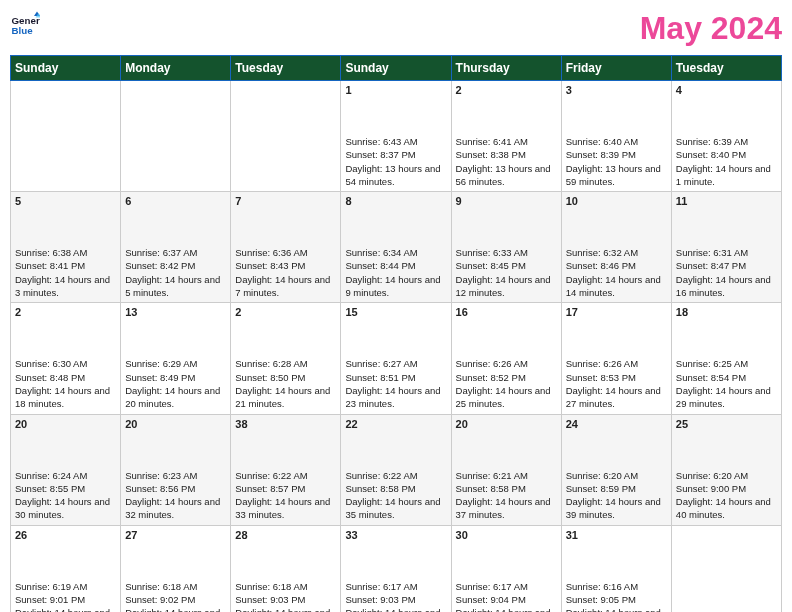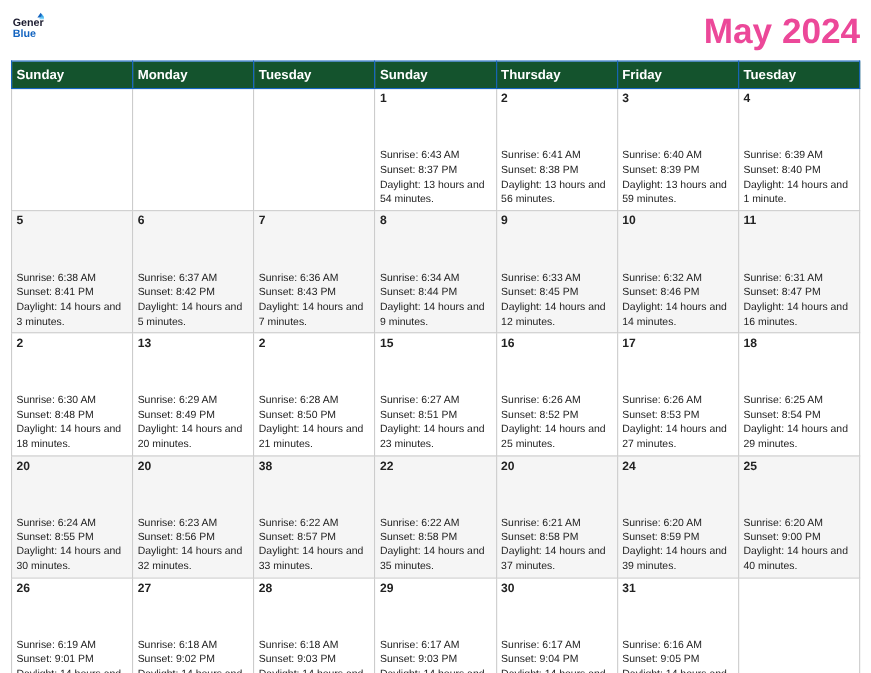--- a/index.html
+++ b/index.html
@@ -235,21 +235,21 @@
           </td>
           <td>
             <span class="day-num">27</span>
             <div class="cell-text">Sunrise: 6:18 AM<br>Sunset: 9:02 PM<br>Daylight: 14 hours and 43 minutes.</div>
           </td>
           <td>
             <span class="day-num">28</span>
             <div class="cell-text">Sunrise: 6:18 AM<br>Sunset: 9:03 PM<br>Daylight: 14 hours and 44 minutes.</div>
           </td>
           <td>
-            <span class="day-num">29</span>
+            <span class="day-num">33</span>
             <div class="cell-text">Sunrise: 6:17 AM<br>Sunset: 9:03 PM<br>Daylight: 14 hours and 46 minutes.</div>
           </td>
           <td>
             <span class="day-num">30</span>
             <div class="cell-text">Sunrise: 6:17 AM<br>Sunset: 9:04 PM<br>Daylight: 14 hours and 47 minutes.</div>
           </td>
           <td>
             <span class="day-num">31</span>
             <div class="cell-text">Sunrise: 6:16 AM<br>Sunset: 9:05 PM<br>Daylight: 14 hours and 48 minutes.</div>
           </td>

